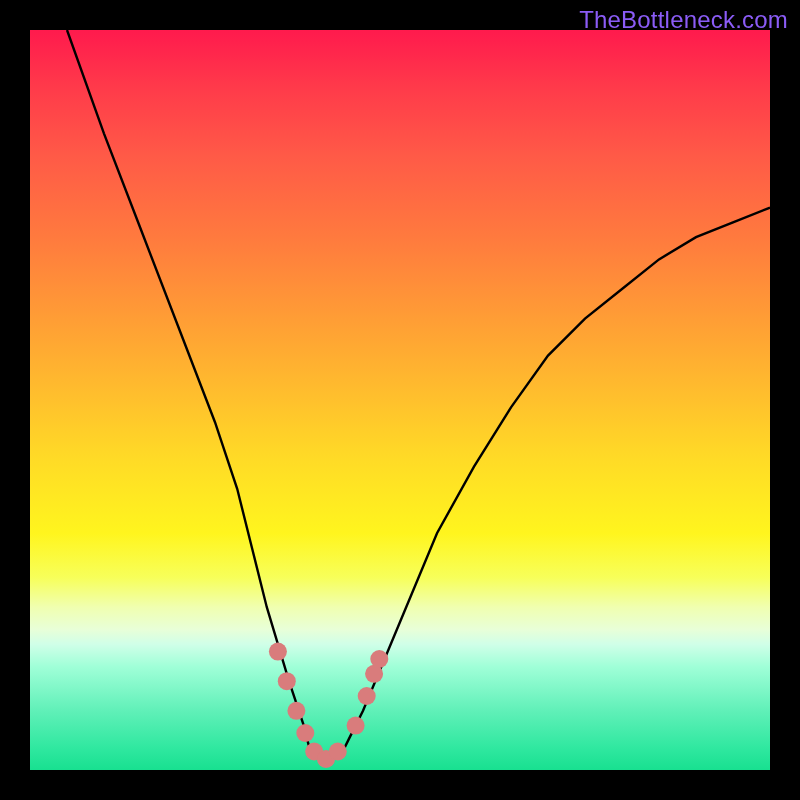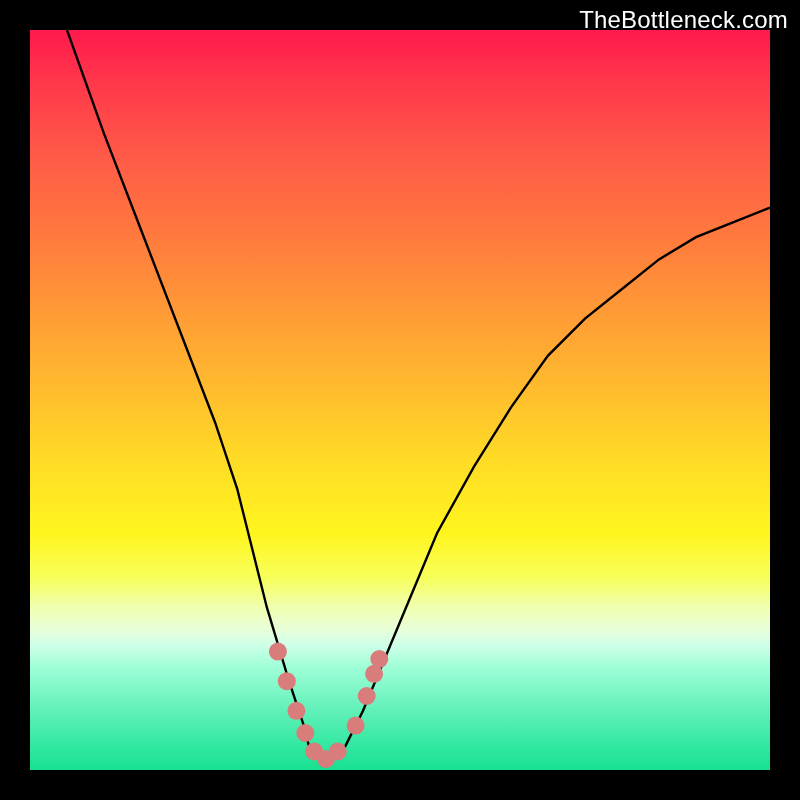--- a/index.html
+++ b/index.html
@@ -34,21 +34,21 @@
       #a0ffd8 86%,
       #60f0b8 92%,
       #30e8a0 97%,
       #18e090 100%
     );
   }
   .watermark {
     position: absolute;
     top: 6px;
     right: 12px;
-    color: #ffffff;
+    color: #8b5cf6;
     font-size: 24px;
     font-weight: 500;
     letter-spacing: 0.2px;
     z-index: 10;
   }
   svg.curve {
     position: absolute;
     left: 0;
     top: 0;
     width: 740px;

